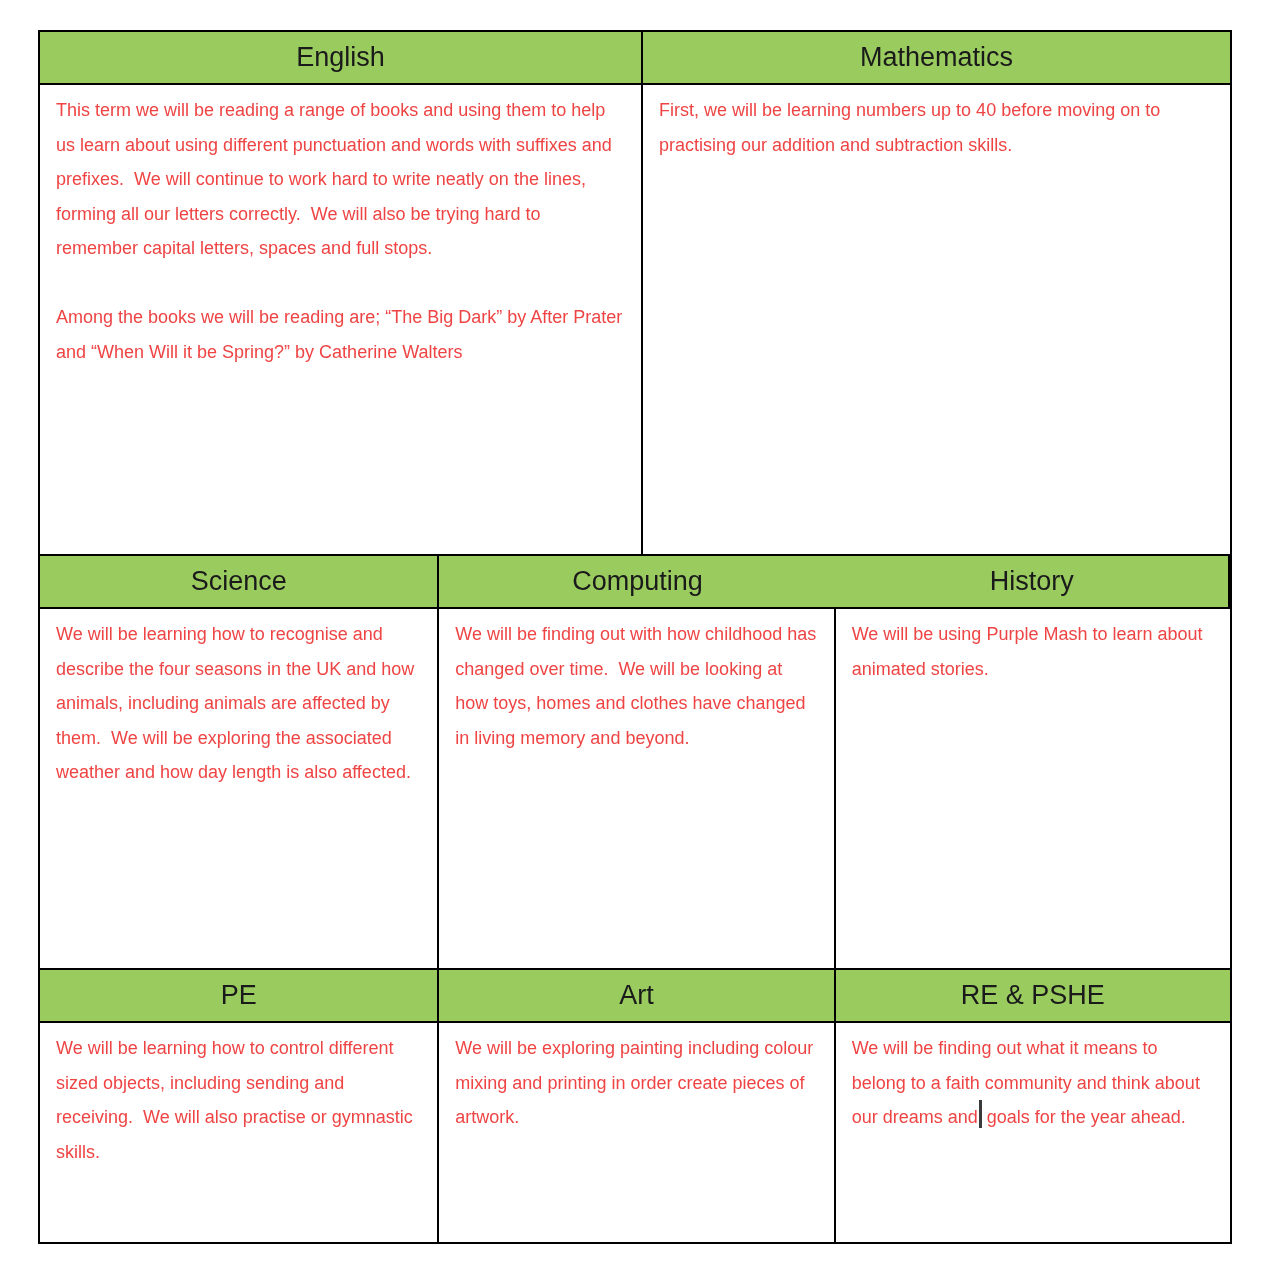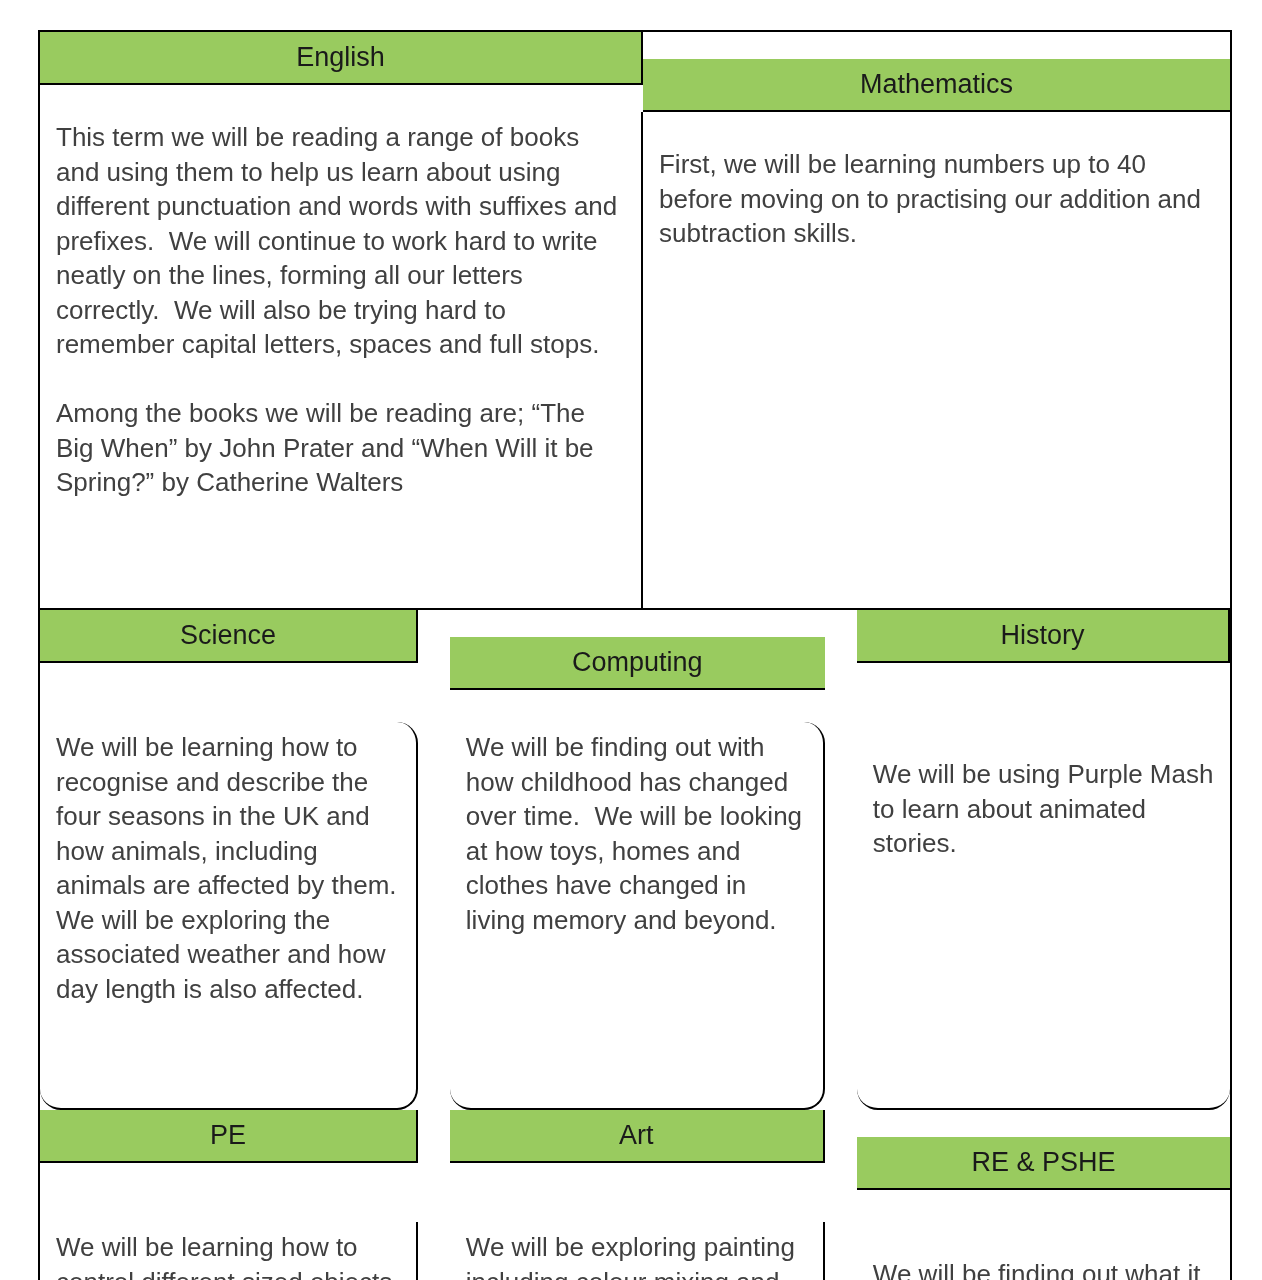--- a/index.html
+++ b/index.html
@@ -20,46 +20,46 @@
     position: absolute;
     left: 38px;
     top: 30px;
     width: 1194px;
     border: 2px solid #000000;
     box-sizing: border-box;
     background: #ffffff;
   }
   .section { display: grid; }
   .sec1 { grid-template-columns: 604fr 588fr; border-radius: 29px; }
-  .sec2, .sec3 { grid-template-columns: 400fr 397fr 395fr; gap: 32px; }
+  .sec2, .sec3 { grid-template-columns: 400fr 397fr 395fr; }
   .hcell {
     background: #99CB5F;
     height: 53px;
     box-sizing: border-box;
     border-bottom: 2px solid #000000;
     border-right: 2px solid #000000;
     display: flex;
     align-items: center;
     justify-content: center;
     font-size: 27px;
     color: #1a1a1a;
   }
   .bcell {
     box-sizing: border-box;
     border-right: 2px solid #000000;
     border-bottom: 2px solid #000000;
     padding: 8px 16px 18px 16px;
-    font-size: 26px;
+    font-size: 18px;
     line-height: 34.5px;
-    color: #404040;
+    color: #ef4444;
   }
-  .last-col { border-right: none !important; margin-top: 27px; }
+  .last-col { border-right: none !important; }
   .sec3 .bcell { border-bottom: none; }
   .sec1 .bcell { min-height: 471px; }
-  .sec2 .bcell { min-height: 361px; border-radius: 21px; }
+  .sec2 .bcell { min-height: 361px; }
   .sec3 .bcell { min-height: 219px; }
   .bcell p {
     margin: 0;
     white-space: pre-wrap;
   }
   .bcell p + p { margin-top: 34.5px; }
   .caret {
     display: inline-block;
     width: 3px;
     height: 28px;
@@ -73,21 +73,21 @@
 
 <div class="canvas">
   <div class="tbl">
 
     <div class="section sec1">
       <div class="hcell">English</div>
       <div class="hcell last-col">Mathematics</div>
 
       <div class="bcell">
         <p>This term we will be reading a range of books and using them to help us learn about using different punctuation and words with suffixes and prefixes.  We will continue to work hard to write neatly on the lines, forming all our letters correctly.  We will also be trying hard to remember capital letters, spaces and full stops.</p>
-        <p>Among the books we will be reading are; “The Big When” by John Prater and “When Will it be Spring?” by Catherine Walters</p>
+        <p>Among the books we will be reading are; “The Big Dark” by After Prater and “When Will it be Spring?” by Catherine Walters</p>
       </div>
       <div class="bcell last-col">
         <p>First, we will be learning numbers up to 40 before moving on to practising our addition and subtraction skills.</p>
       </div>
     </div>
 
     <div class="section sec2">
       <div class="hcell">Science</div>
       <div class="hcell last-col">Computing</div>
       <div class="hcell">History</div>

